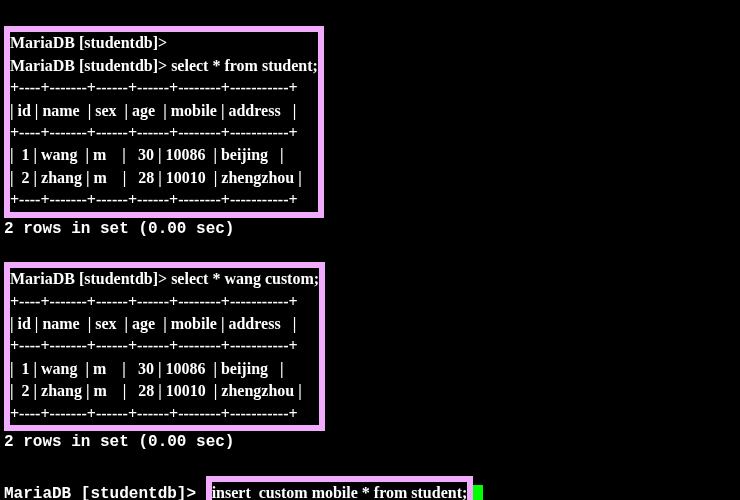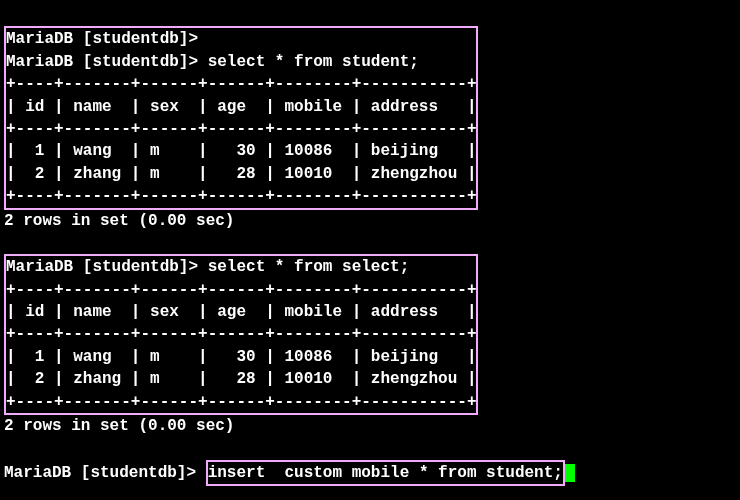--- a/index.html
+++ b/index.html
@@ -9,21 +9,21 @@
       font-family: 'Courier New', monospace;
       font-size: 16px;
       font-weight: bold;
       padding: 4px;
       width: 740px;
       height: 500px;
       line-height: 1.4;
       overflow: hidden;
     }
     .terminal { white-space: pre; }
-    .box-red { border: 2px solid #f0abfc; display: inline-block; }
+    .box-red { border: 6px solid #f0abfc; display: inline-block; font-family: Liberation Serif, serif; }
     .cursor {
       background: #00ff00;
       display: inline-block;
       width: 10px;
       height: 18px;
       vertical-align: text-bottom;
     }
   </style>
 </head>
 <body>
@@ -32,21 +32,21 @@
 <div class="box-red"><span>MariaDB [studentdb]&gt;</span>
 <span>MariaDB [studentdb]&gt;</span> <span>select * from student;</span>
 <span>+----+-------+------+------+--------+-----------+</span>
 <span>| id | name  | sex  | age  | mobile | address   |</span>
 <span>+----+-------+------+------+--------+-----------+</span>
 <span>|  1 | wang  | m    |   30 | 10086  | beijing   |</span>
 <span>|  2 | zhang | m    |   28 | 10010  | zhengzhou |</span>
 <span>+----+-------+------+------+--------+-----------+</span></div>
 <span>2 rows in set (0.00 sec)</span>
 
-<div class="box-red"><span>MariaDB [studentdb]&gt;</span> <span>select * from select;</span>
+<div class="box-red"><span>MariaDB [studentdb]&gt;</span> <span>select * wang custom;</span>
 <span>+----+-------+------+------+--------+-----------+</span>
 <span>| id | name  | sex  | age  | mobile | address   |</span>
 <span>+----+-------+------+------+--------+-----------+</span>
 <span>|  1 | wang  | m    |   30 | 10086  | beijing   |</span>
 <span>|  2 | zhang | m    |   28 | 10010  | zhengzhou |</span>
 <span>+----+-------+------+------+--------+-----------+</span></div>
 <span>2 rows in set (0.00 sec)</span>
 
 <span>MariaDB [studentdb]&gt;</span> <span class="box-red"><span>insert  custom mobile * from student;</span></span><span class="cursor"></span>
 </div>

